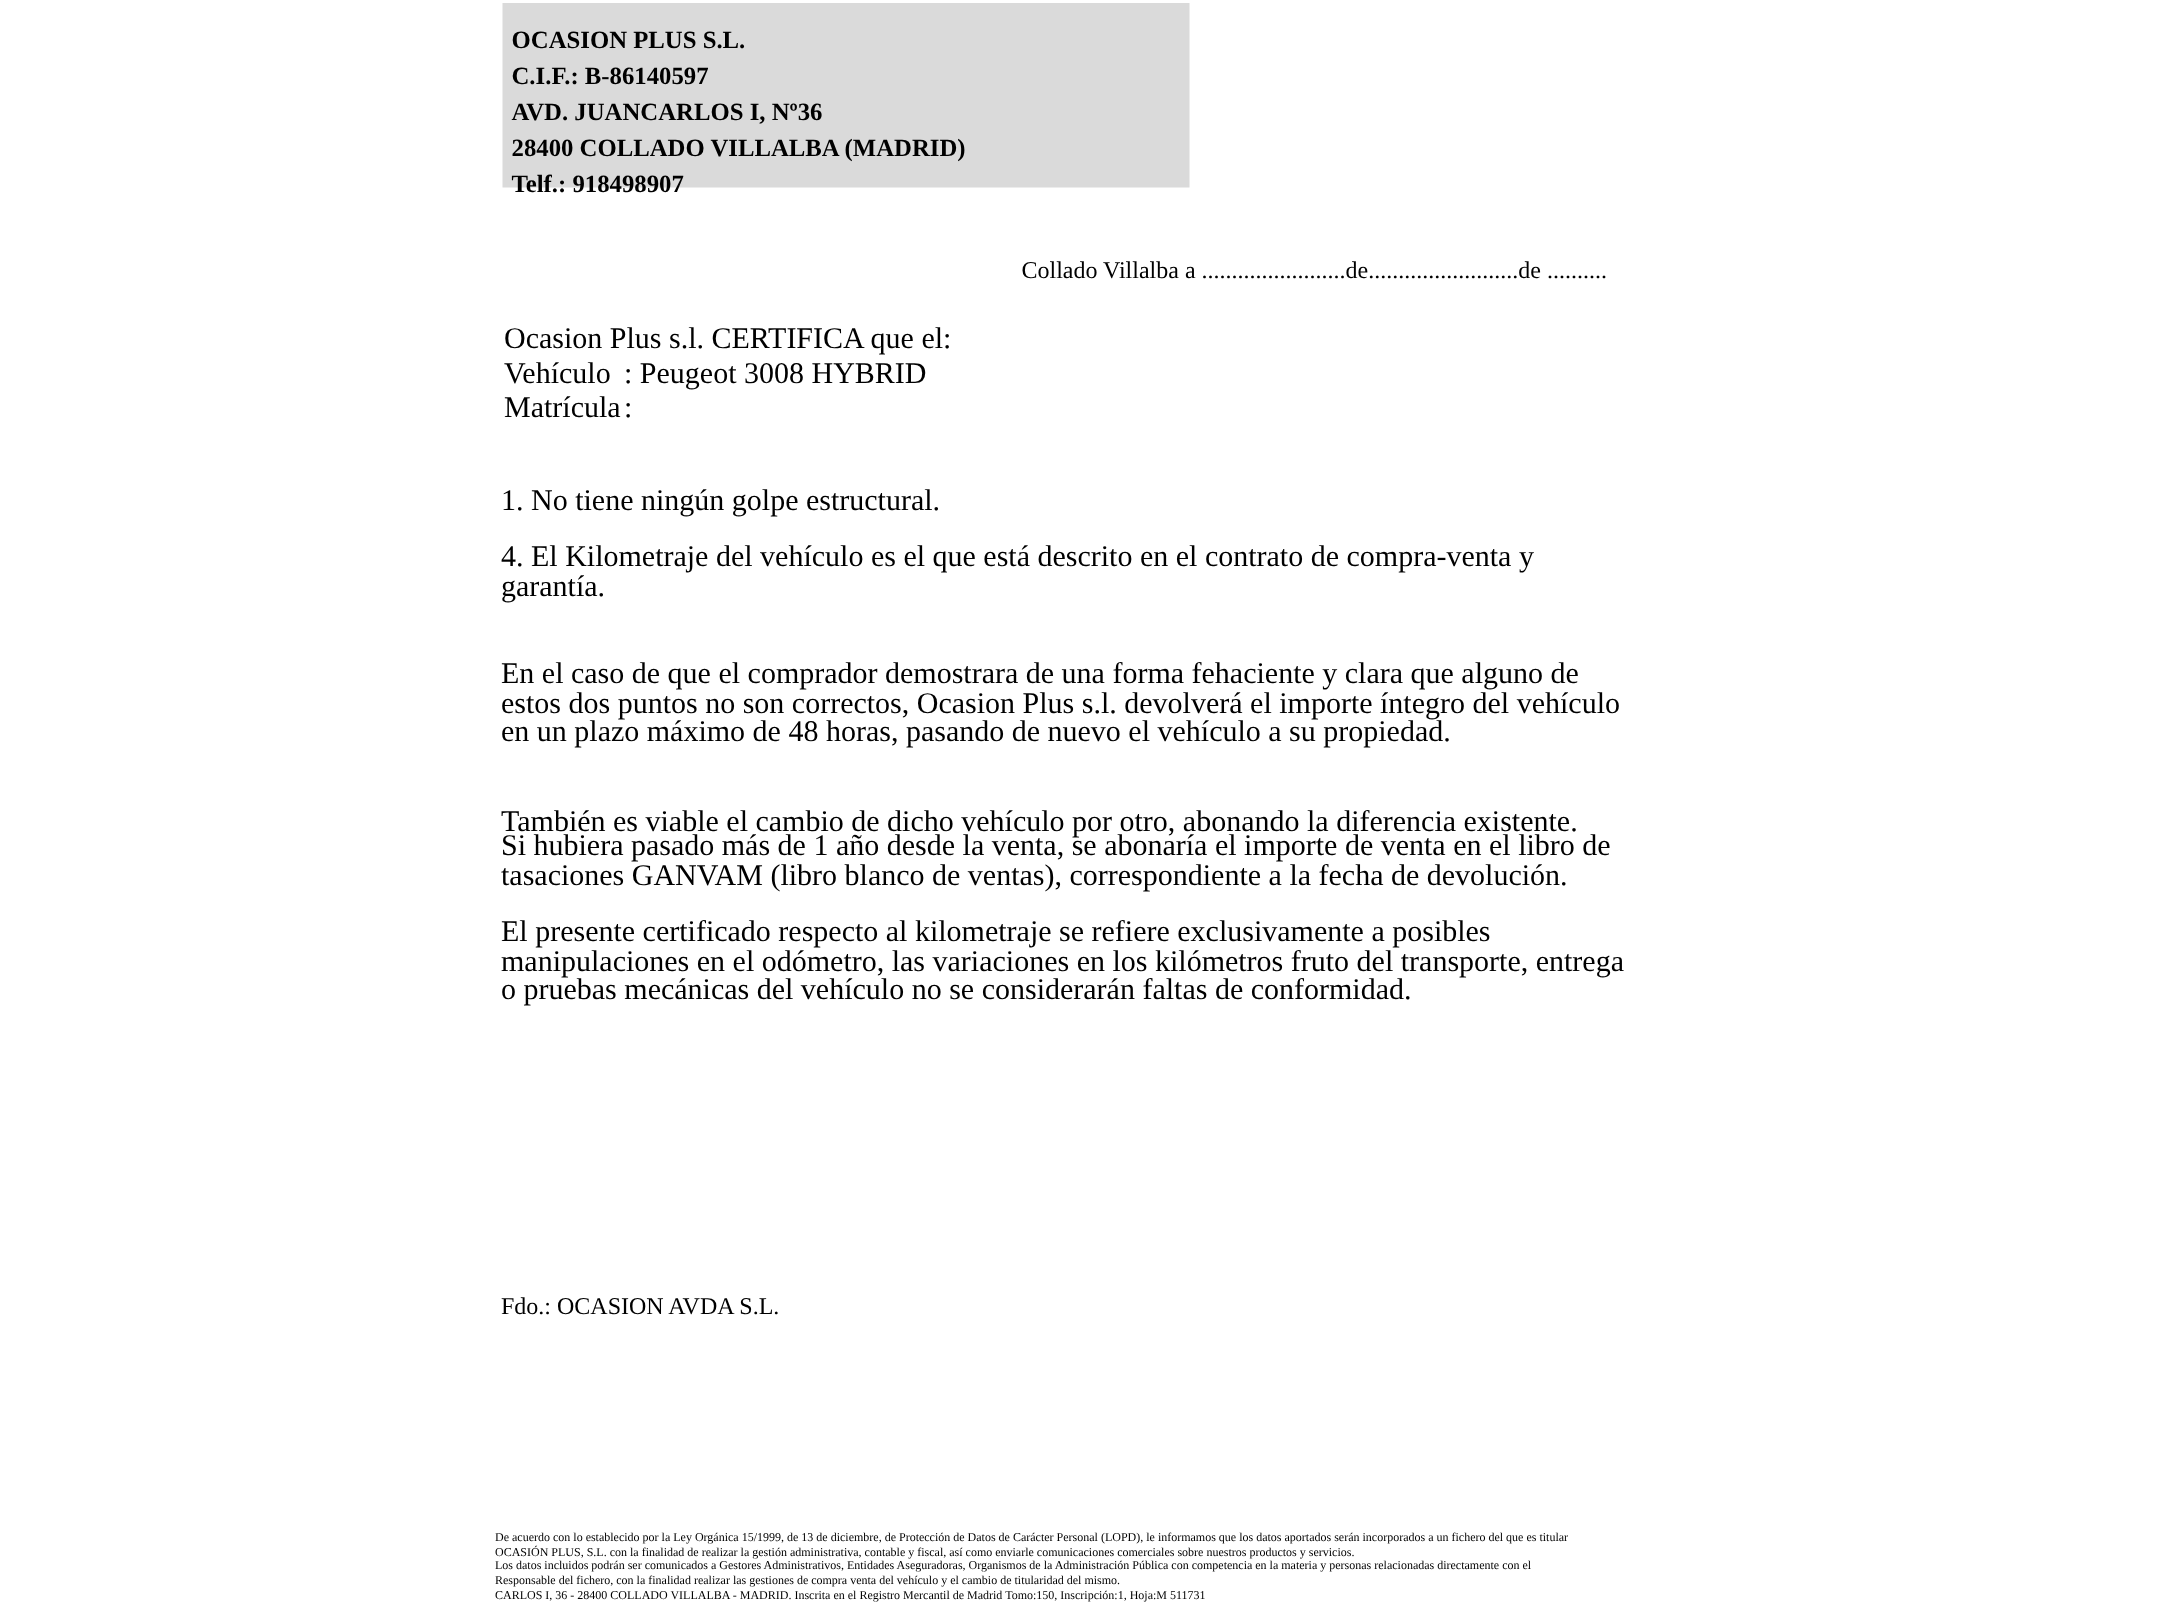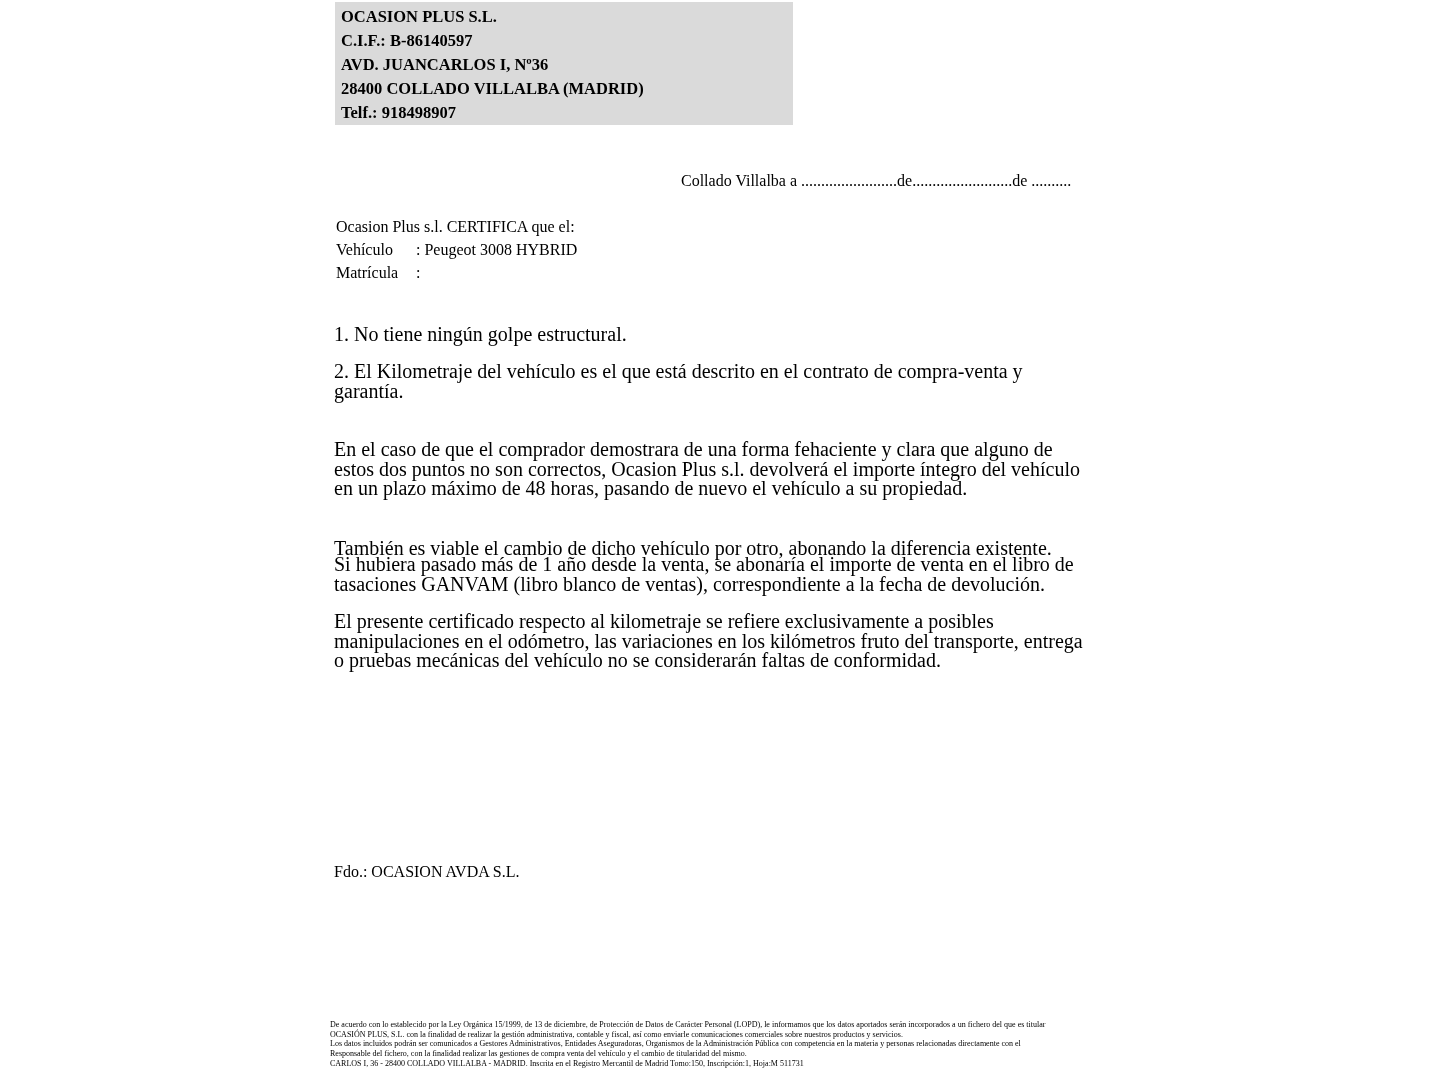--- a/index.html
+++ b/index.html
@@ -17,39 +17,39 @@
     overflow: hidden;
   }
   .header-box {
     position: absolute;
     left: 335px;
     top: 2px;
     width: 458px;
     height: 123px;
     background: #dadada;
     box-sizing: border-box;
-    padding: 3px 0 0 6px;
+    padding: 13px 0 0 6px;
     font-weight: bold;
     font-size: 16.5px;
     line-height: 24px;
     white-space: nowrap;
   }
   .date-line {
     position: absolute;
     left: 681px;
     top: 171px;
     font-size: 16px;
     line-height: 20px;
     white-space: nowrap;
   }
   .cert-block {
     position: absolute;
     left: 336px;
     top: 215px;
-    font-size: 16px;
+    font-size: 20px;
     line-height: 23px;
     white-space: nowrap;
   }
   .cert-label {
     display: inline-block;
     width: 80px;
   }
   .underlined {
   }
   .pt, .para {
@@ -93,21 +93,21 @@
 
   <div class="date-line">Collado Villalba a ........................de.........................de ..........</div>
 
   <div class="cert-block">
     <div>Ocasion Plus s.l. CERTIFICA que el:</div>
     <div><span class="cert-label"><span class="underlined">Vehículo</span></span><span>: Peugeot 3008 HYBRID</span></div>
     <div><span class="cert-label"><span class="underlined">Matrícula</span></span><span>:</span></div>
   </div>
 
   <div class="pt" style="top:325px">1. No tiene ningún golpe estructural.</div>
-  <div class="pt" style="top:362px">2. El Kilometraje del vehículo es el que está descrito en el contrato de compra-venta y garantía.</div>
+  <div class="pt" style="top:362px">4. El Kilometraje del vehículo es el que está descrito en el contrato de compra-venta y garantía.</div>
 
   <div class="para" style="top:440px">En el caso de que el comprador demostrara de una forma fehaciente y clara que alguno de estos dos puntos no son correctos, Ocasion Plus s.l. devolverá el importe íntegro del vehículo en un plazo máximo de 48 horas, pasando de nuevo el vehículo a su propiedad.</div>
   <div class="para" style="top:539px">También es viable el cambio de dicho vehículo por otro, abonando la diferencia existente.</div>
   <div class="para" style="top:555px">Si hubiera pasado más de 1 año desde la venta, se abonaría el importe de venta en el libro de tasaciones GANVAM (libro blanco de ventas), correspondiente a la fecha de devolución.</div>
   <div class="para" style="top:612px">El presente certificado respecto al kilometraje se refiere exclusivamente a posibles manipulaciones en el odómetro, las variaciones en los kilómetros fruto del transporte, entrega o pruebas mecánicas del vehículo no se considerarán faltas de conformidad.</div>
 
   <div class="signature">Fdo.: OCASION AVDA S.L.</div>
 
   <div class="legal">
     <div class="legal-line">De acuerdo con lo establecido por la Ley Orgánica 15/1999, de 13 de diciembre, de Protección de Datos de Carácter Personal (LOPD), le informamos que los datos aportados serán incorporados a un fichero del que es titular</div>

